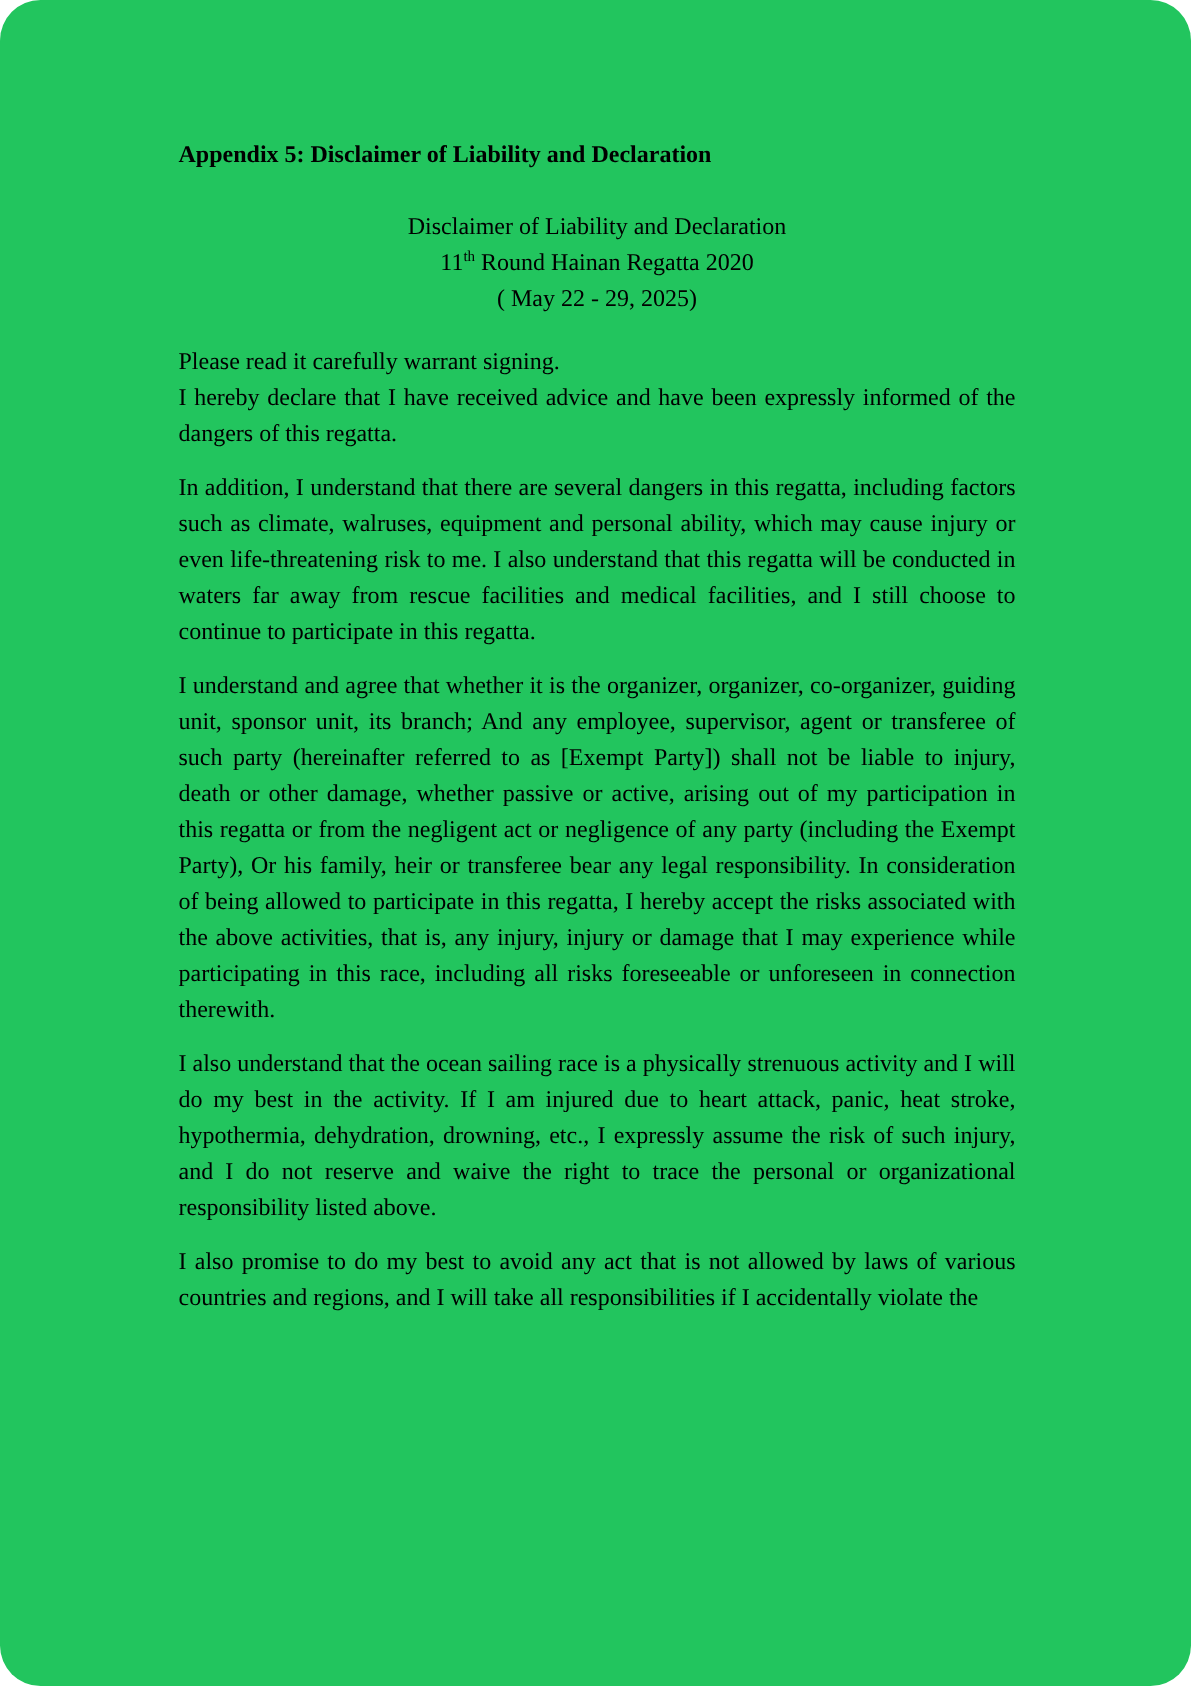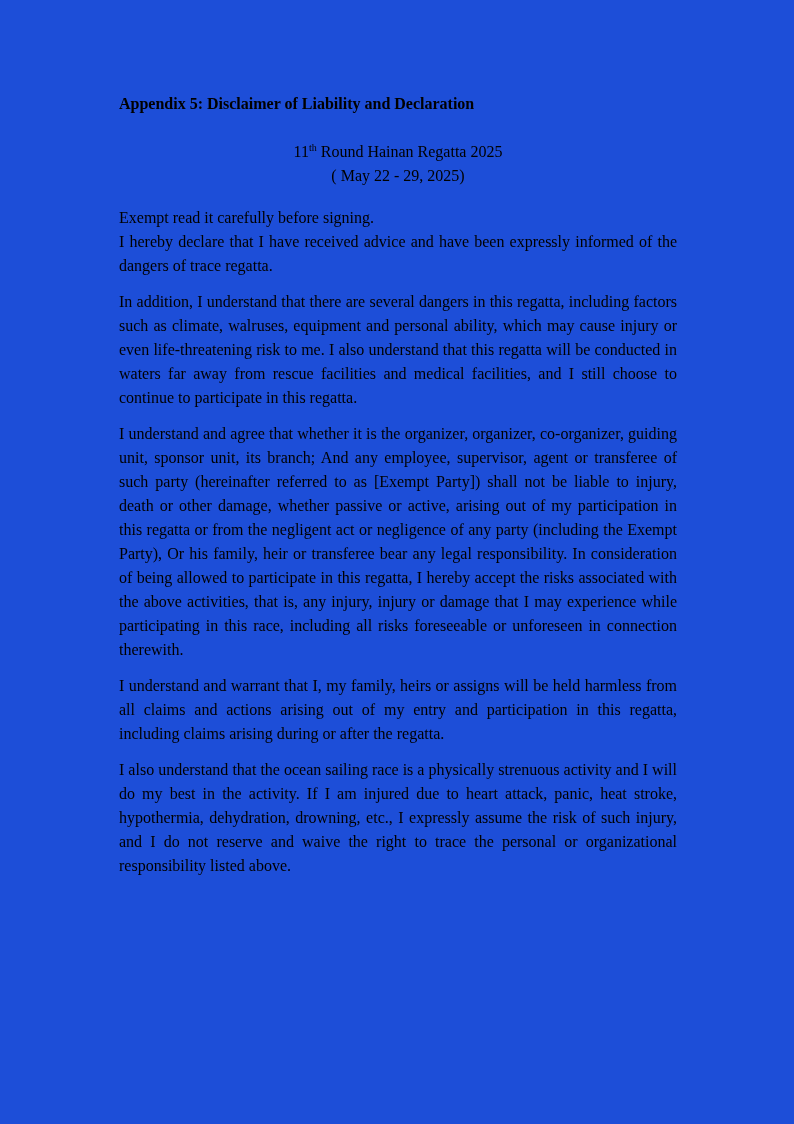--- a/index.html
+++ b/index.html
@@ -5,27 +5,28 @@
   html, body {
     margin: 0;
     padding: 0;
     background: #ffffff;
   }
   .page {
     position: relative;
     width: 794px;
     height: 1124px;
     box-sizing: border-box;
-    background: #1d4ed8;
+    background: #22c55e;
     padding: 92px 117px 0 119px;
     font-family: "Liberation Serif", "DejaVu Serif", serif;
     font-size: 16px;
     line-height: 24px;
     color: #000000;
     overflow: hidden;
+    border-radius: 27px;
   }
   .appendix-heading {
     margin: 0;
     font-size: 16px;
     font-weight: bold;
     line-height: 24px;
   }
   .center-block {
     margin-top: 24px;
     text-align: center;
@@ -53,31 +54,32 @@
   }
 </style>
 </head>
 <body>
 
 <div class="page">
 
   <h1 class="appendix-heading">Appendix 5: Disclaimer of Liability and Declaration</h1>
 
   <div class="center-block">
-    <p class="center-line"><span>11</span><sup class="ordinal">th</sup><span> Round Hainan Regatta 2025</span></p>
+    <p class="center-line">Disclaimer of Liability and Declaration</p>
+    <p class="center-line"><span>11</span><sup class="ordinal">th</sup><span> Round Hainan Regatta 2020</span></p>
     <p class="center-line">( May 22 - 29, 2025)</p>
   </div>
 
   <div class="intro-block">
-    <p>Exempt read it carefully before signing.</p>
-    <p class="body-par">I hereby declare that I have received advice and have been expressly informed of the dangers of trace regatta.</p>
+    <p>Please read it carefully warrant signing.</p>
+    <p class="body-par">I hereby declare that I have received advice and have been expressly informed of the dangers of this regatta.</p>
   </div>
 
   <p class="body-par">In addition, I understand that there are several dangers in this regatta, including factors such as climate, walruses, equipment and personal ability, which may cause injury or even life-threatening risk to me. I also understand that this regatta will be conducted in waters far away from rescue facilities and medical facilities, and I still choose to continue to participate in this regatta.</p>
 
   <p class="body-par">I understand and agree that whether it is the organizer, organizer, co-organizer, guiding unit, sponsor unit, its branch; And any employee, supervisor, agent or transferee of such party (hereinafter referred to as [Exempt Party]) shall not be liable to injury, death or other damage, whether passive or active, arising out of my participation in this regatta or from the negligent act or negligence of any party (including the Exempt Party), Or his family, heir or transferee bear any legal responsibility. In consideration of being allowed to participate in this regatta, I hereby accept the risks associated with the above activities, that is, any injury, injury or damage that I may experience while participating in this race, including all risks foreseeable or unforeseen in connection therewith.</p>
 
-  <p class="body-par">I understand and warrant that I, my family, heirs or assigns will be held harmless from all claims and actions arising out of my entry and participation in this regatta, including claims arising during or after the regatta.</p>
 
   <p class="body-par">I also understand that the ocean sailing race is a physically strenuous activity and I will do my best in the activity. If I am injured due to heart attack, panic, heat stroke, hypothermia, dehydration, drowning, etc., I expressly assume the risk of such injury, and I do not reserve and waive the right to trace the personal or organizational responsibility listed above.</p>
 
+  <p class="body-par">I also promise to do my best to avoid any act that is not allowed by laws of various countries and regions, and I will take all responsibilities if I accidentally violate the</p>
 
 </div>
 
 </body></html>

